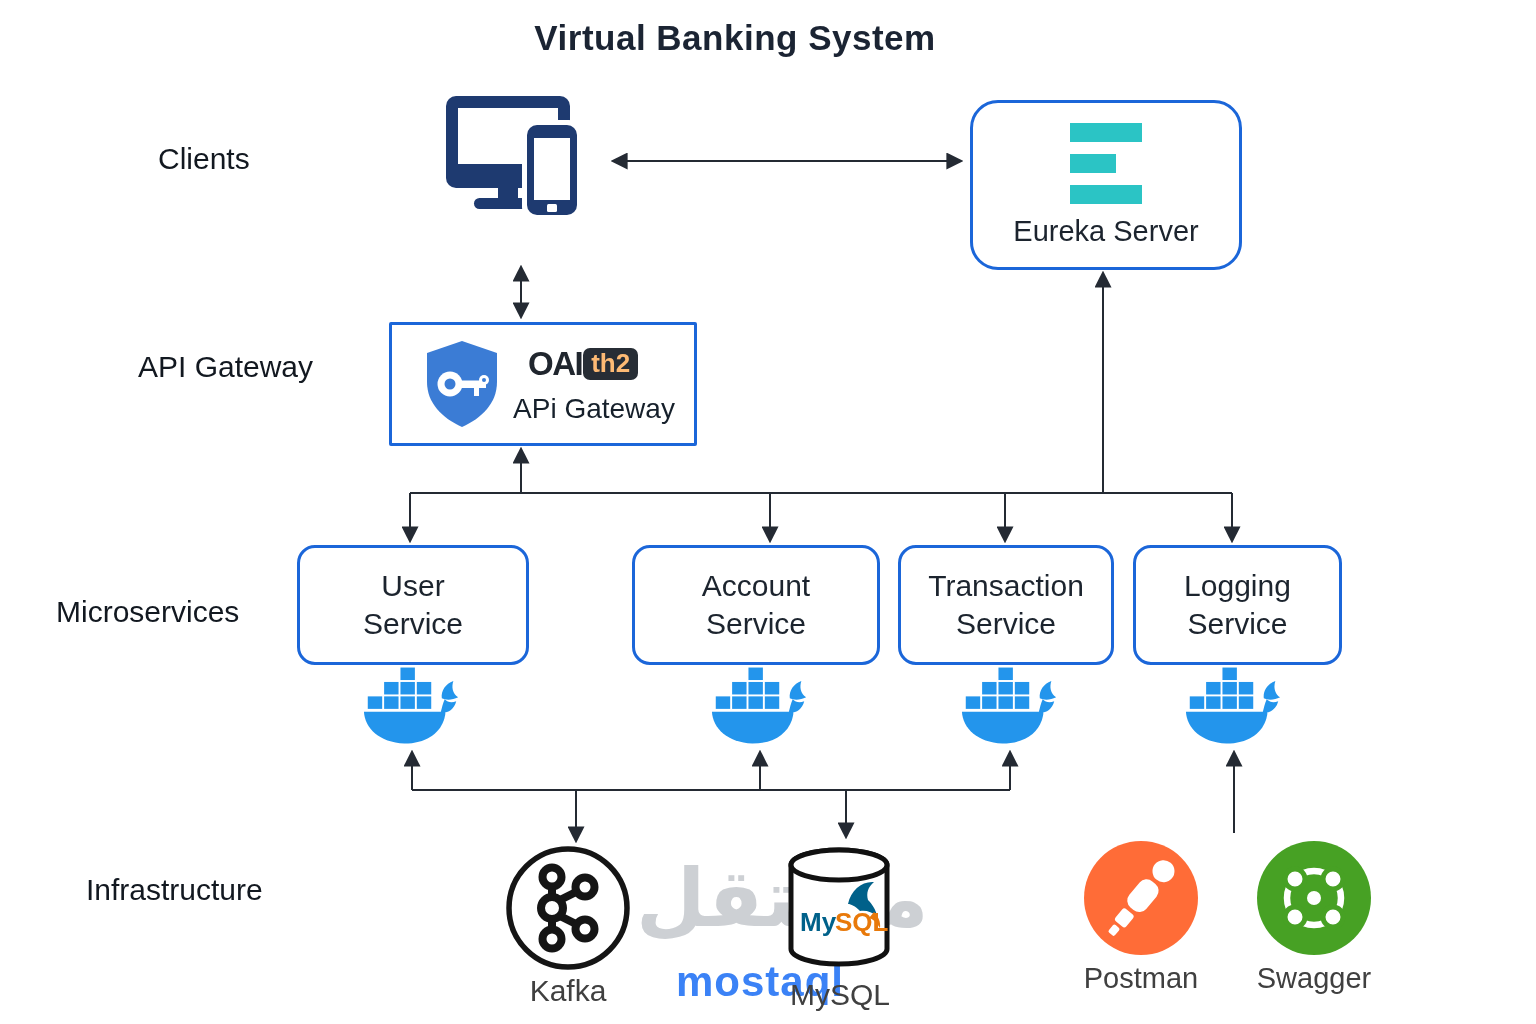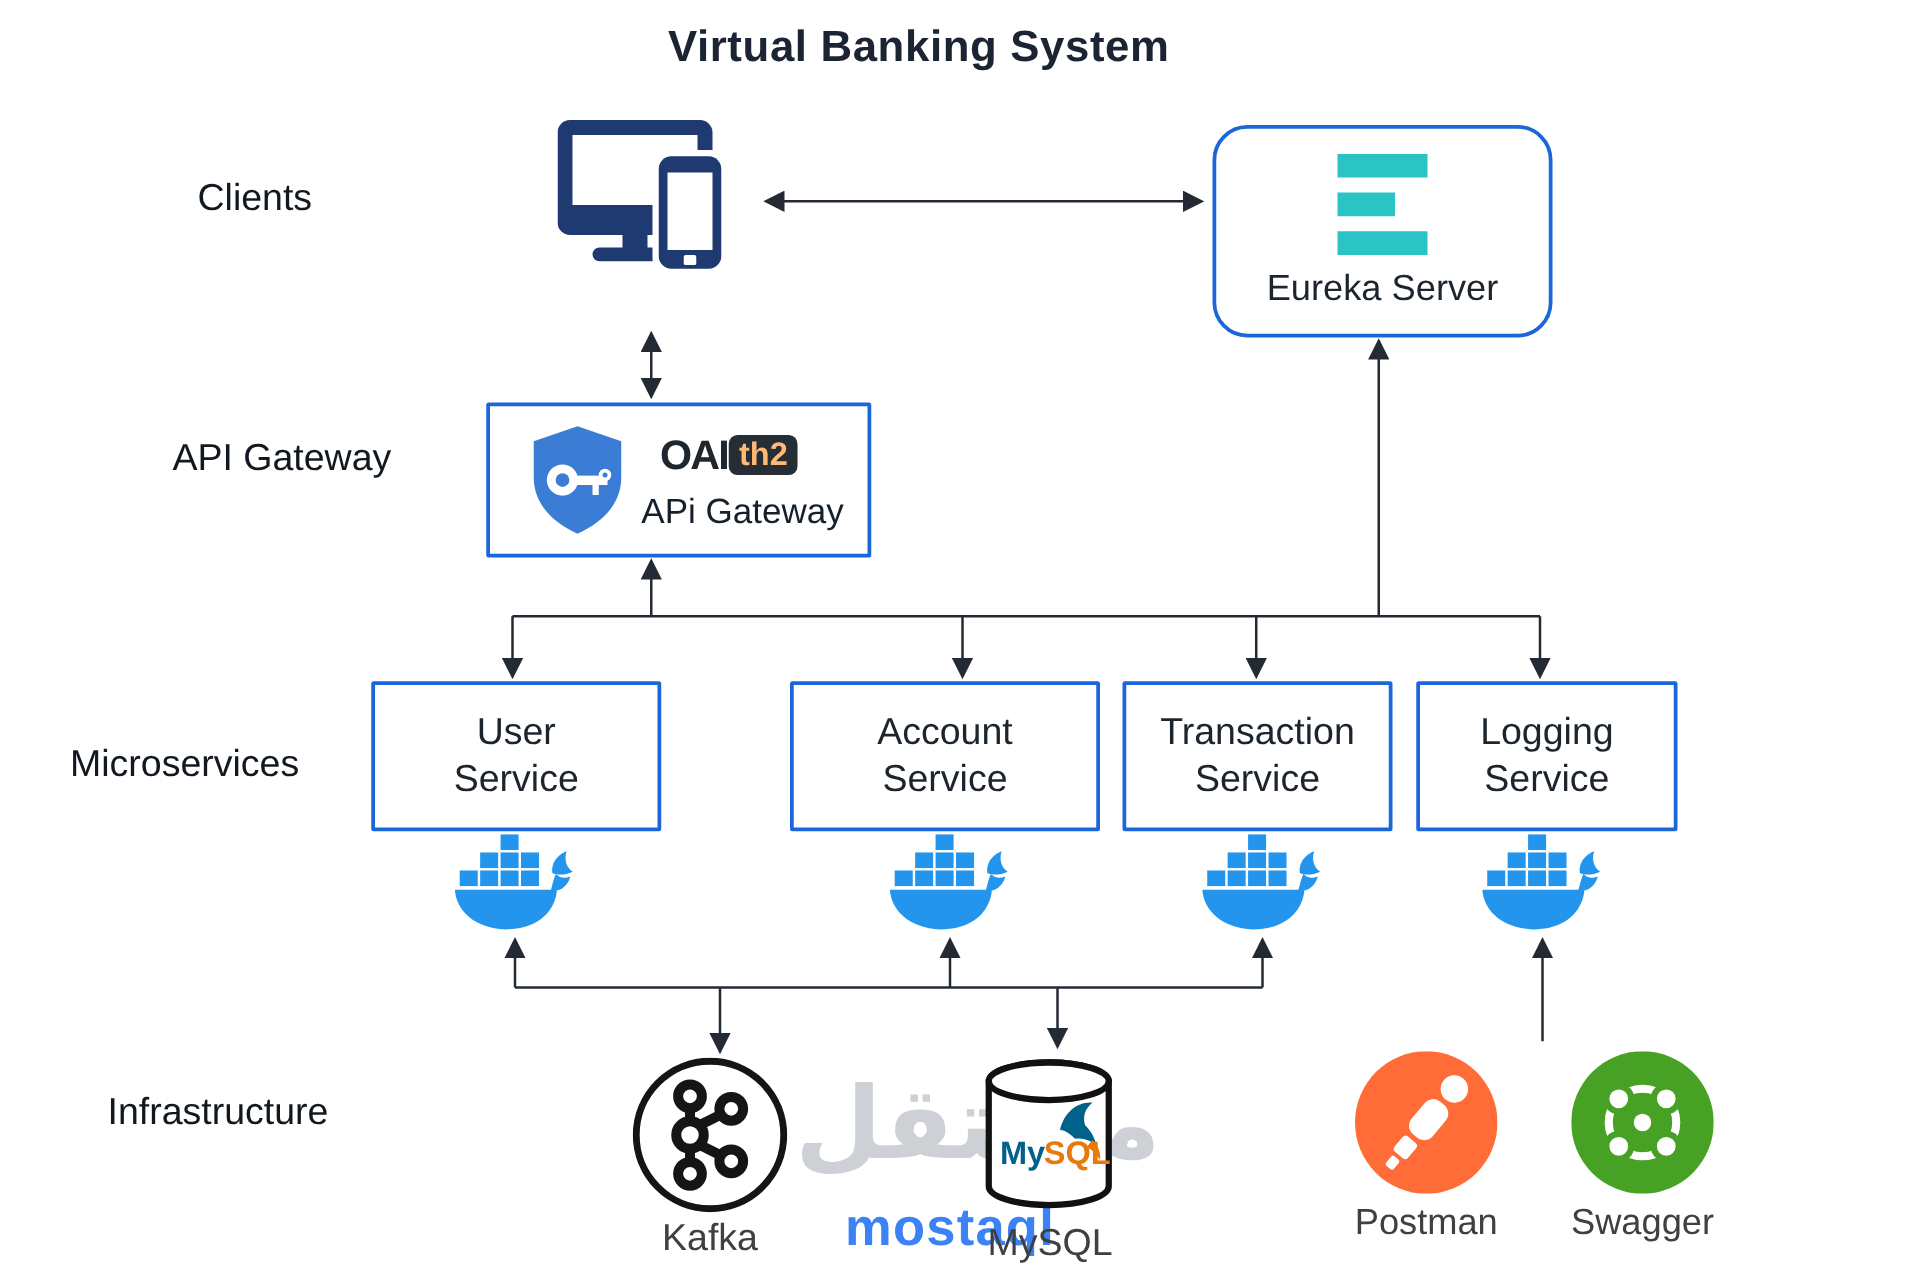--- a/index.html
+++ b/index.html
@@ -13,21 +13,21 @@
     font-size:35px;font-weight:700;color:#1b2433;margin:0;letter-spacing:0.5px;
   }
   .row-label{
     position:absolute;font-size:30px;color:#121820;line-height:1.25;white-space:nowrap;
   }
   .row-label.center{text-align:center;white-space:normal;}
   .caption{
     position:absolute;font-size:29px;color:#16202b;text-align:center;
   }
   .box{
-    position:absolute;background:#ffffff;border:3px solid #1b66d9;border-radius:2px;
+    position:absolute;background:#ffffff;border:3px solid #1b66d9;border-radius:18px;
     display:flex;flex-direction:column;align-items:center;justify-content:center;
   }
   .svc{top:545px;height:114px;font-size:30px;line-height:1.28;text-align:center;}
   .eureka-box{left:970px;top:100px;width:266px;height:164px;border-radius:28px;gap:10px;}
   .eureka-label{font-size:29px;color:#1c242e;}
   .gw-box{left:372px;top:322px;width:302px;height:118px;border-radius:2px;margin-left:17px;}
   .gw-shield{position:absolute;left:32px;top:14px;}
   .gw-logo{position:absolute;left:136px;top:20px;display:flex;align-items:center;}
   .gw-logo .oa{font-size:33px;font-weight:800;color:#20262e;letter-spacing:-1.5px;}
   .gw-badge{background:#272d35;color:#fdba74;font-size:26px;font-weight:700;

